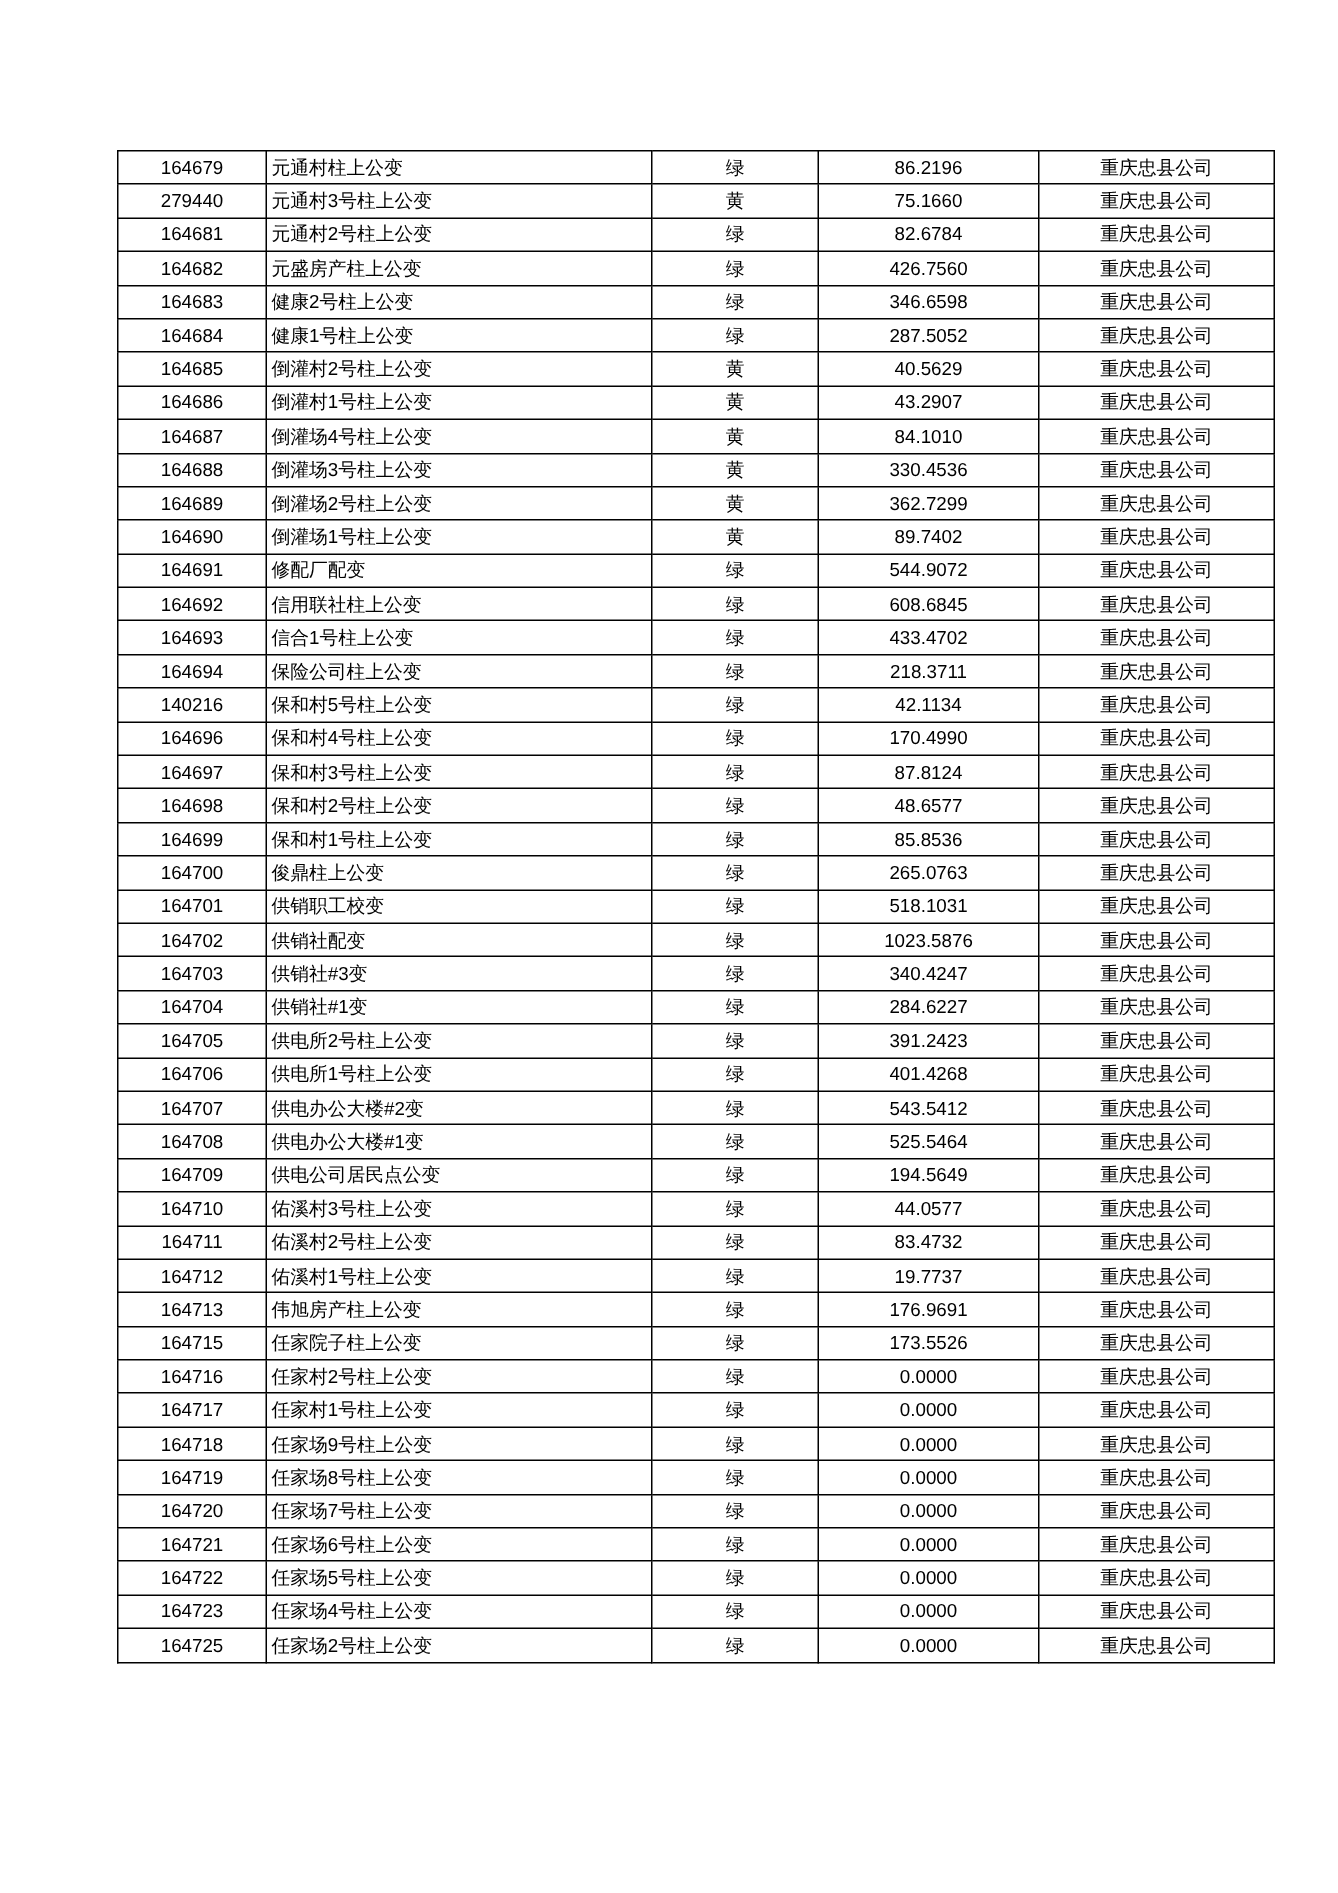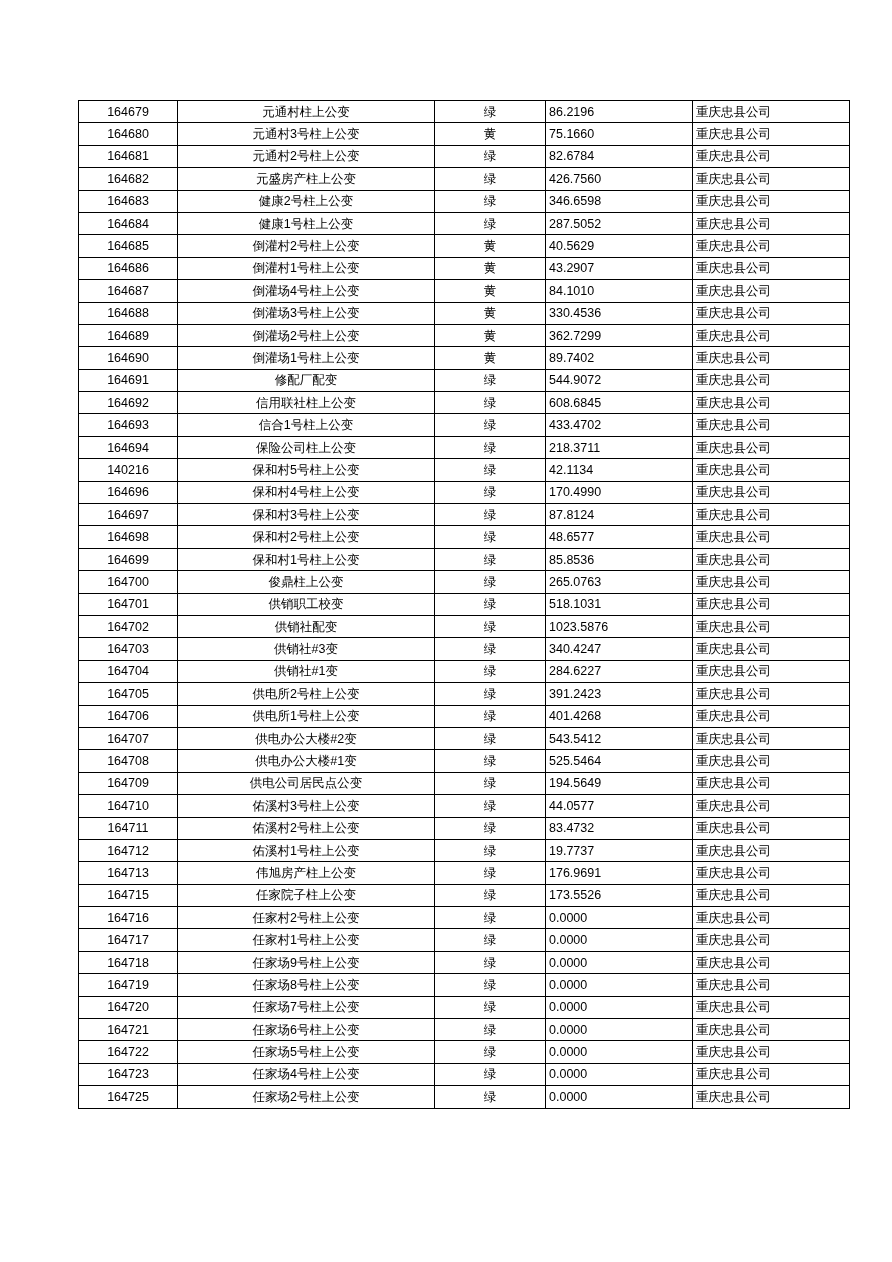--- a/index.html
+++ b/index.html
@@ -29,40 +29,40 @@
   }
   table.data-table td {
     border: 1px solid #000000;
     height: 21.4px;
     padding: 0 3px;
     line-height: 20px;
     white-space: nowrap;
     overflow: hidden;
   }
   .col-id    { width: 92px;  text-align: center; }
-  .col-name  { width: 250px; text-align: center; }
+  .col-name  { width: 250px; text-align: left; }
   .col-color { width: 104px; text-align: center; }
-  .col-value { width: 140px; }
-  .col-org   { width: 150px; text-align: left; }
+  .col-value { width: 140px; text-align: center; }
+  .col-org   { width: 150px; text-align: center; }
 </style>
 </head>
 <body>
 
 <div class="page">
   <table class="data-table">
     <tbody>
         <tr>
           <td class="col-id">164679</td>
           <td class="col-name">元通村柱上公变</td>
           <td class="col-color">绿</td>
           <td class="col-value">86.2196</td>
           <td class="col-org">重庆忠县公司</td>
         </tr>
         <tr>
-          <td class="col-id">164680</td>
+          <td class="col-id">279440</td>
           <td class="col-name">元通村3号柱上公变</td>
           <td class="col-color">黄</td>
           <td class="col-value">75.1660</td>
           <td class="col-org">重庆忠县公司</td>
         </tr>
         <tr>
           <td class="col-id">164681</td>
           <td class="col-name">元通村2号柱上公变</td>
           <td class="col-color">绿</td>
           <td class="col-value">82.6784</td>

